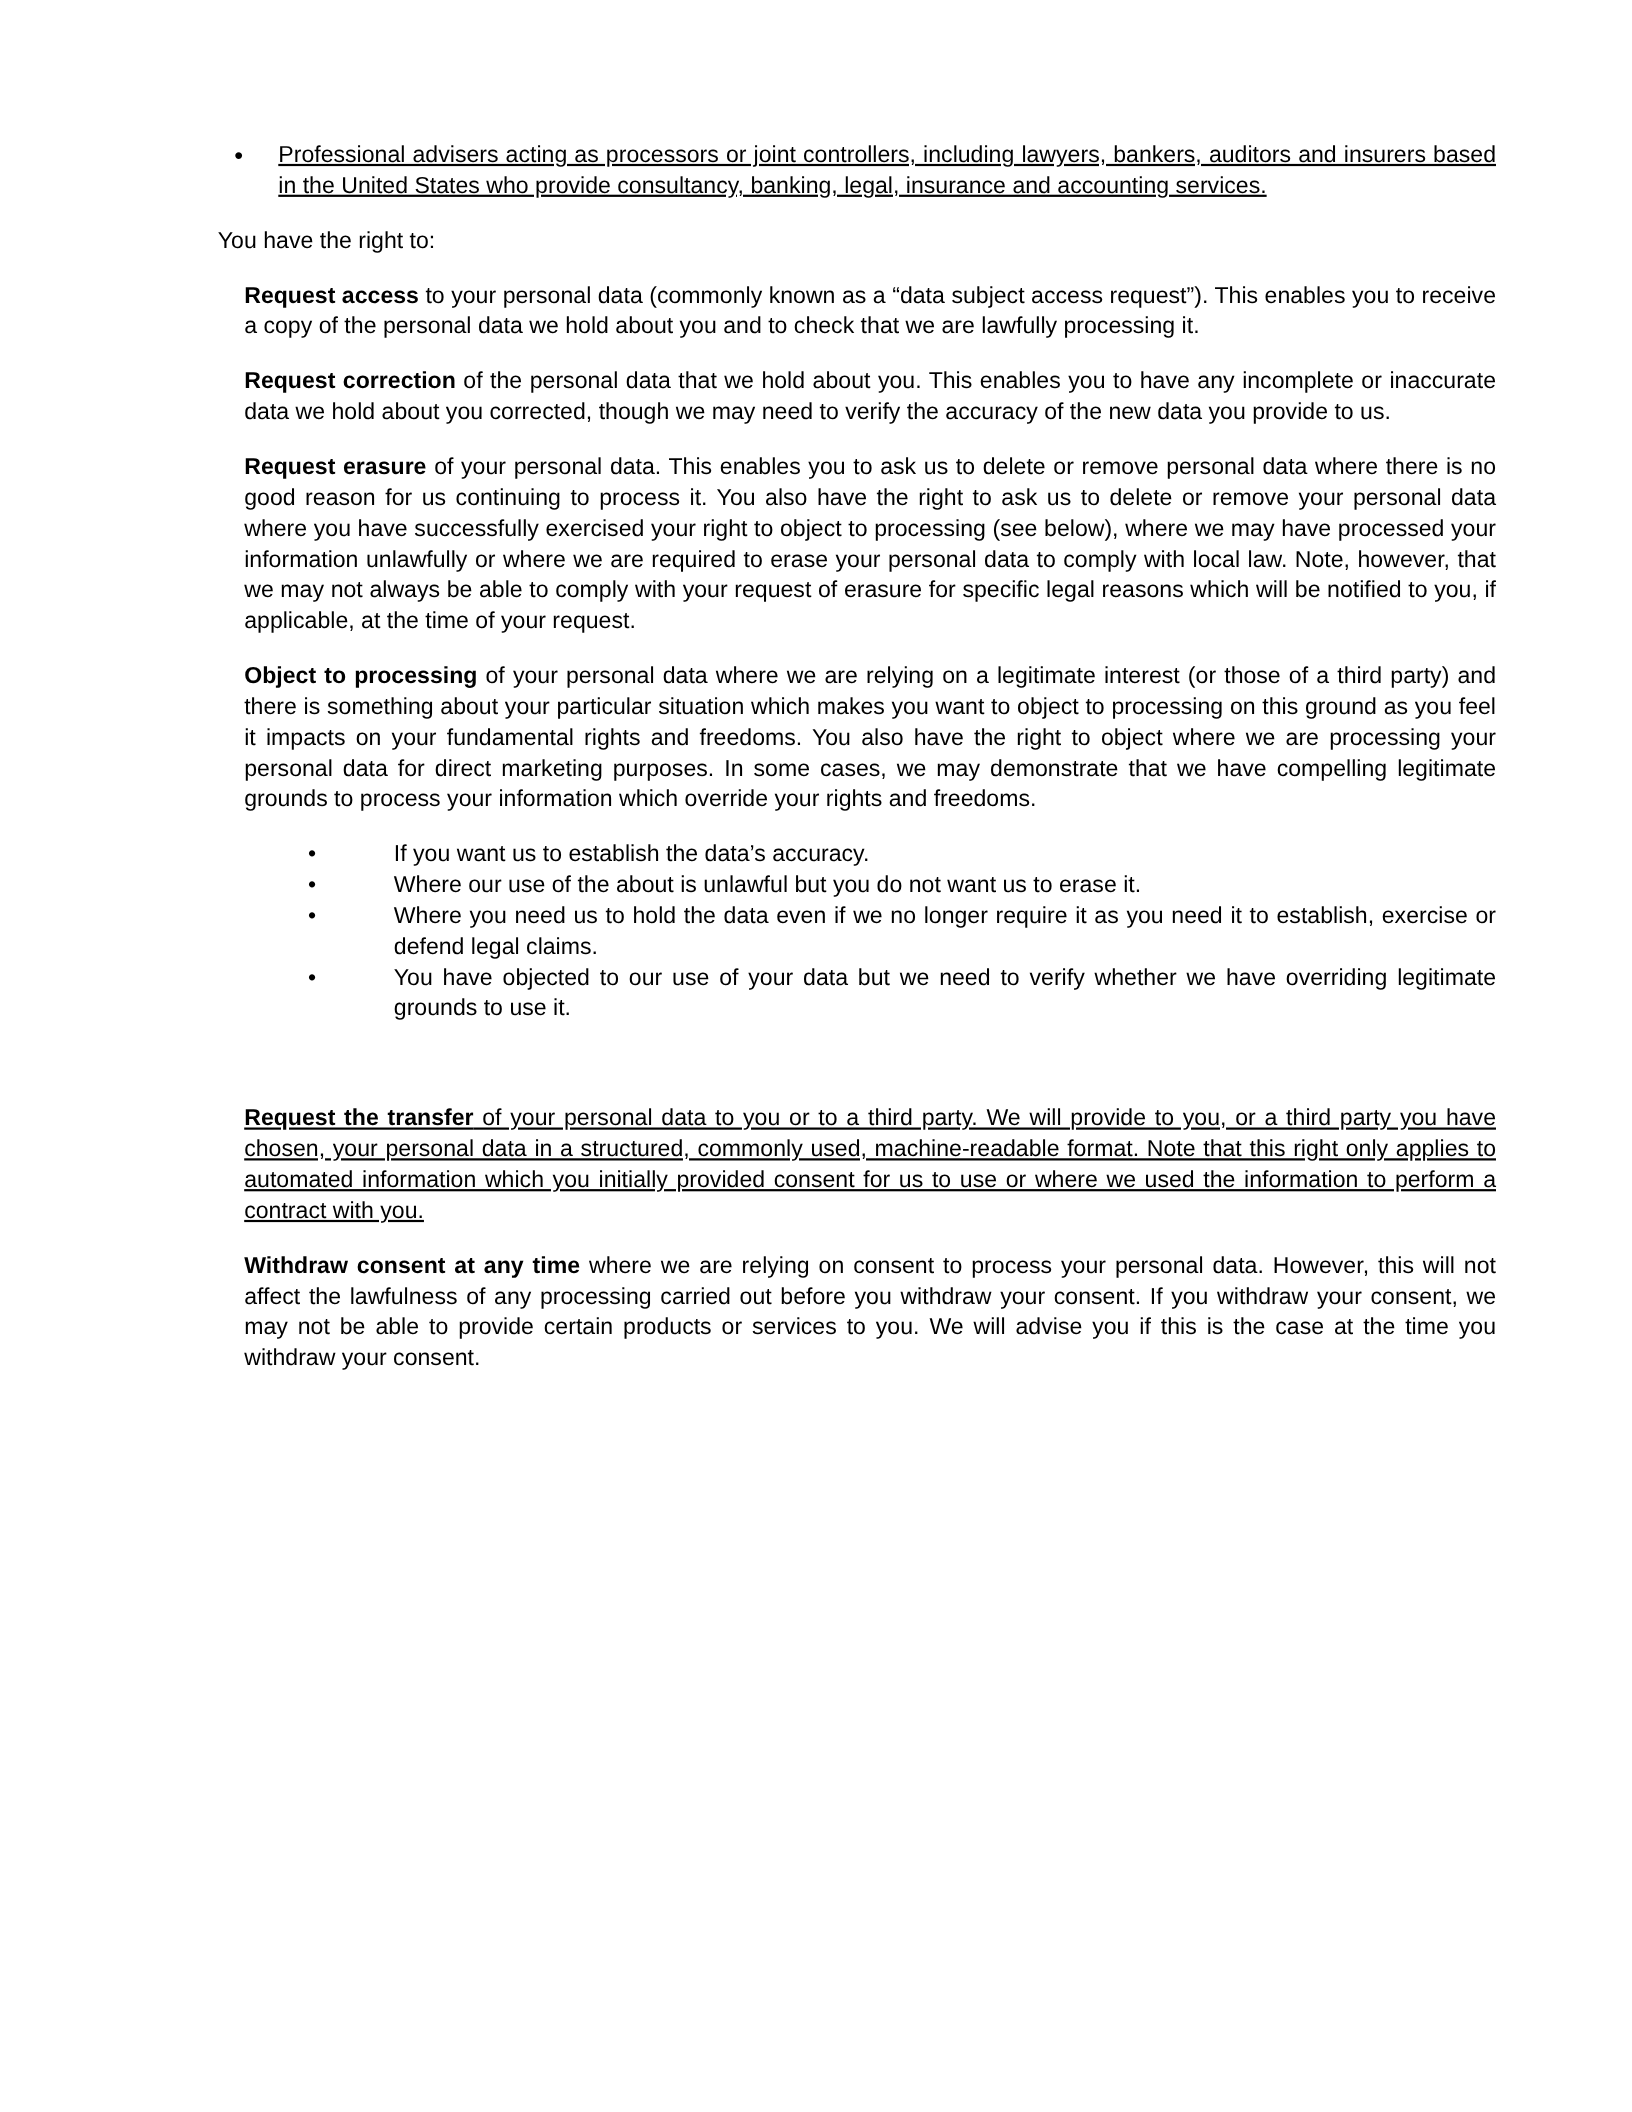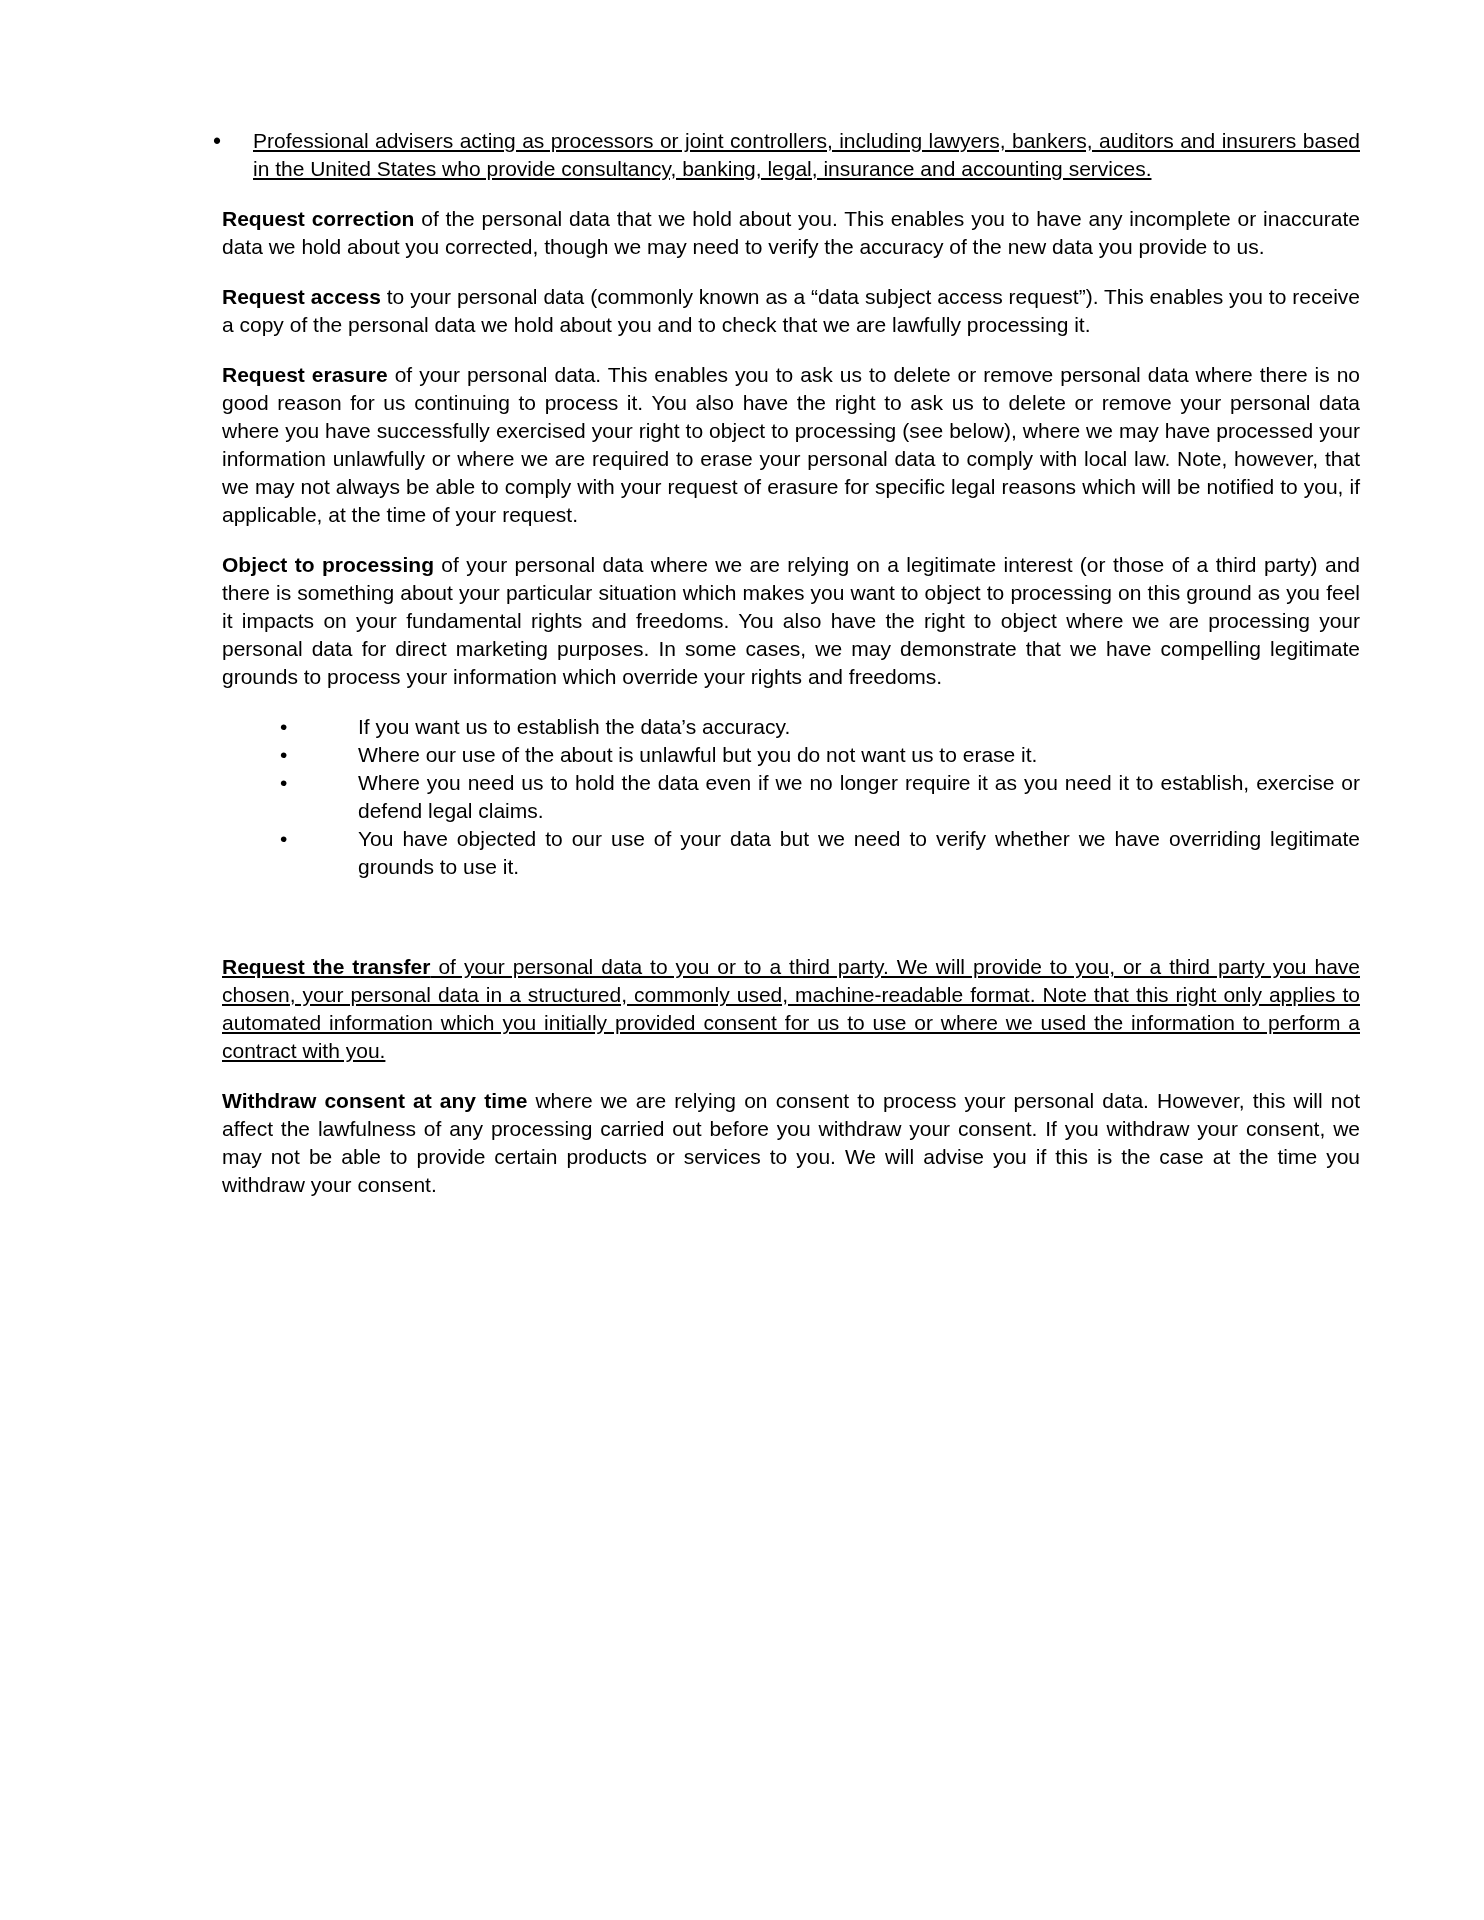--- a/index.html
+++ b/index.html
@@ -88,24 +88,25 @@
 
 <div class="page">
   <div class="content">
 
     <div class="intro-bullet">
       <span class="marker">•</span>
       <span class="b-text">Professional advisers acting as processors or joint controllers, including lawyers, bankers, auditors and insurers based in the United States who provide consultancy, banking, legal, insurance and accounting services.</span>
     </div>
 
 
+    <p class="lead-in">You have the right to:</p>
+
+    <p class="right-para"><strong class="term">Request access</strong><span> to your personal data (commonly known as a “data subject access request”). This enables you to receive a copy of the personal data we hold about you and to check that we are lawfully processing it.</span></p>
 
     <p class="right-para"><strong class="term">Request correction</strong><span> of the personal data that we hold about you. This enables you to have any incomplete or inaccurate data we hold about you corrected, though we may need to verify the accuracy of the new data you provide to us.</span></p>
-
-    <p class="right-para"><strong class="term">Request access</strong><span> to your personal data (commonly known as a “data subject access request”). This enables you to receive a copy of the personal data we hold about you and to check that we are lawfully processing it.</span></p>
 
     <p class="right-para"><strong class="term">Request erasure</strong><span> of your personal data. This enables you to ask us to delete or remove personal data where there is no good reason for us continuing to process it. You also have the right to ask us to delete or remove your personal data where you have successfully exercised your right to object to processing (see below), where we may have processed your information unlawfully or where we are required to erase your personal data to comply with local law. Note, however, that we may not always be able to comply with your request of erasure for specific legal reasons which will be notified to you, if applicable, at the time of your request.</span></p>
 
     <p class="right-para"><strong class="term">Object to processing</strong><span> of your personal data where we are relying on a legitimate interest (or those of a third party) and there is something about your particular situation which makes you want to object to processing on this ground as you feel it impacts on your fundamental rights and freedoms. You also have the right to object where we are processing your personal data for direct marketing purposes. In some cases, we may demonstrate that we have compelling legitimate grounds to process your information which override your rights and freedoms.</span></p>
 
 
     <div class="scenarios">
       <div class="scenario">
         <span class="marker">•</span>
         <span class="s-text">If you want us to establish the data’s accuracy.</span>

